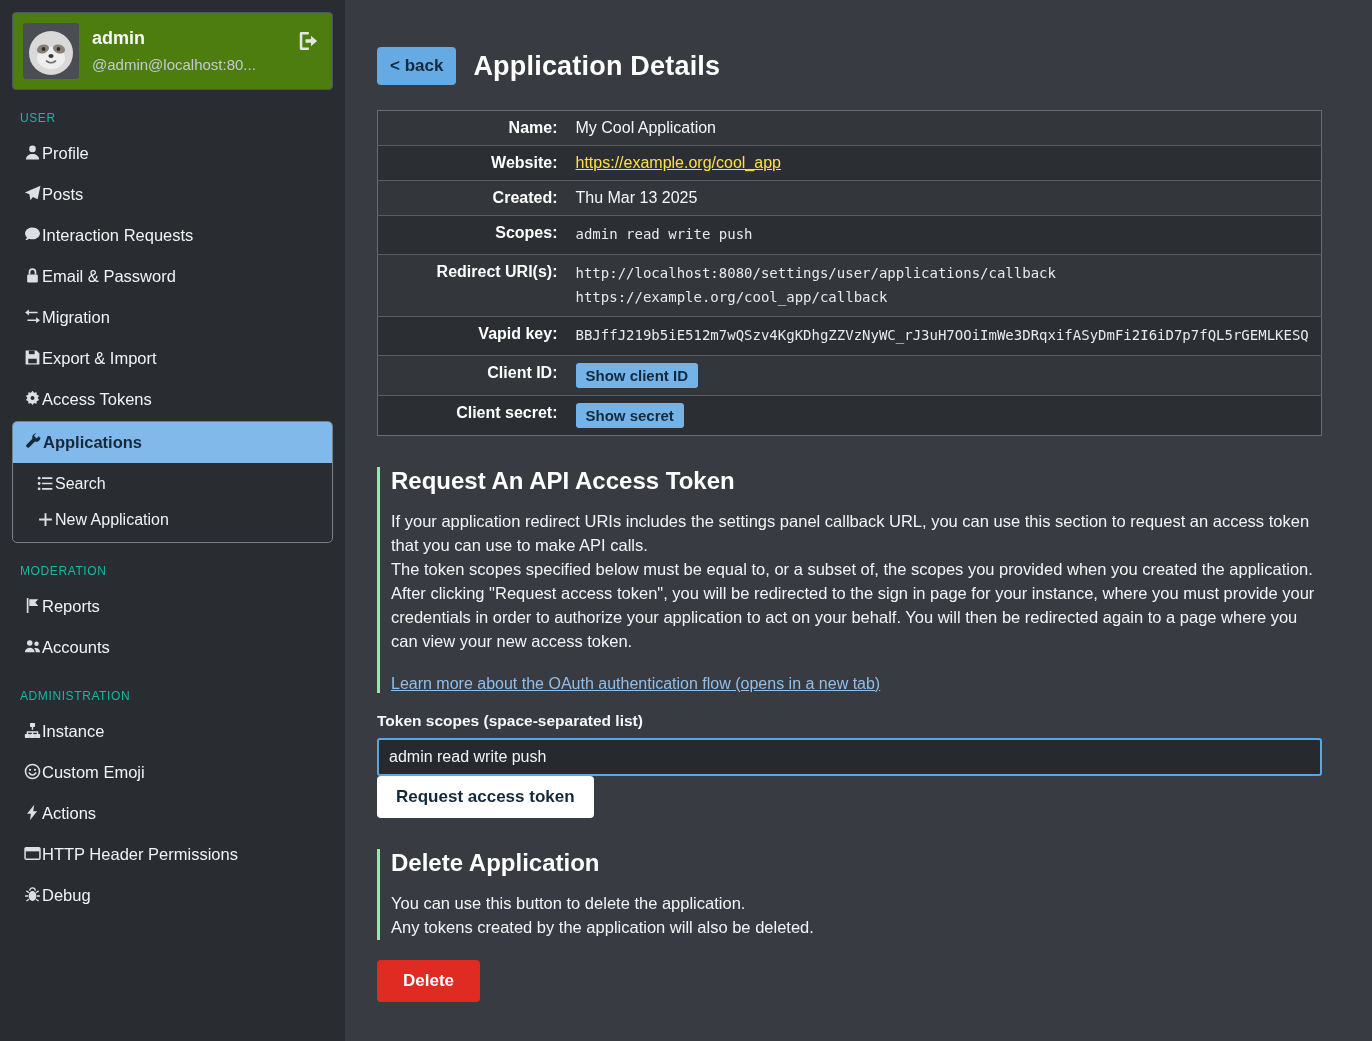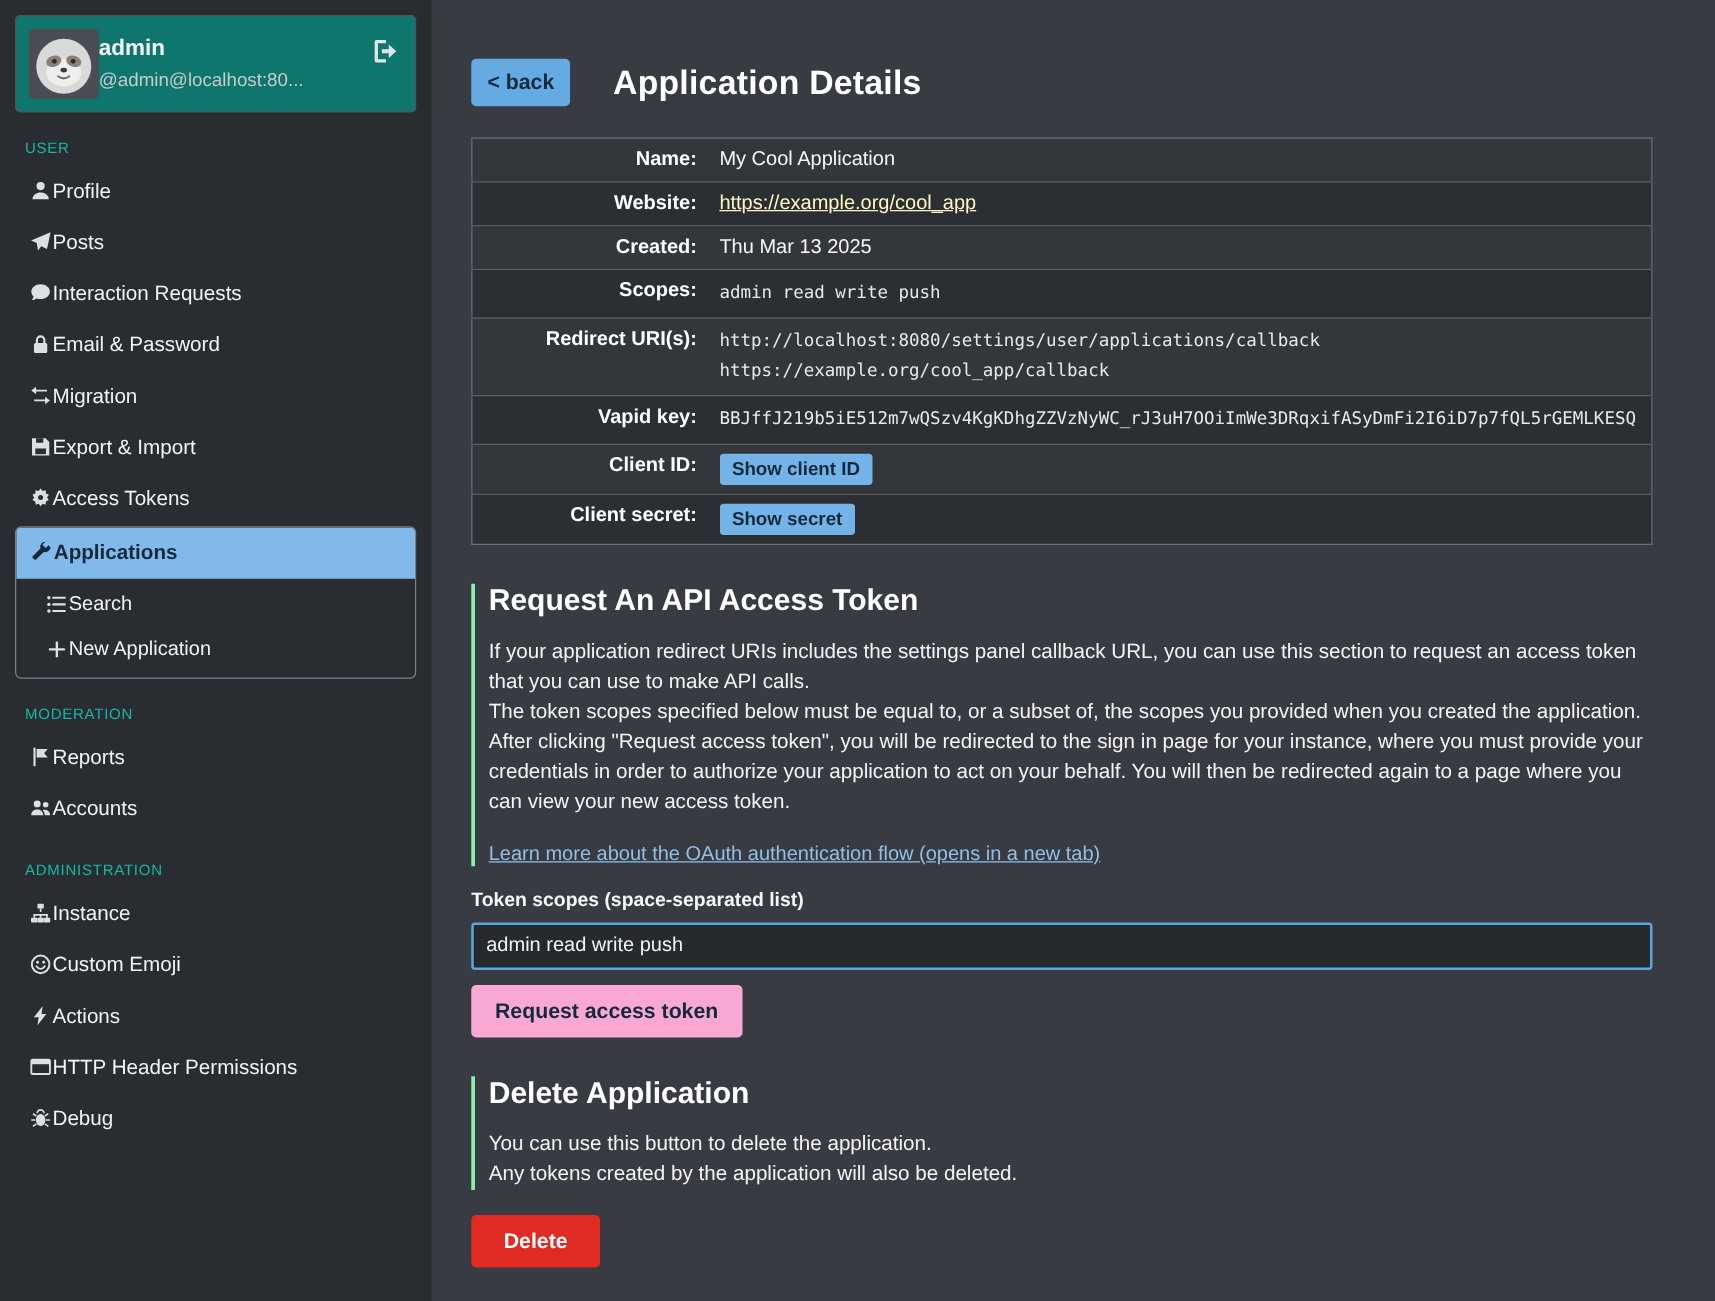--- a/index.html
+++ b/index.html
@@ -1,59 +1,59 @@
 <!DOCTYPE html>
 <html><head>
 <meta charset="utf-8">
 <style>
   *{box-sizing:border-box;margin:0;padding:0}
   html,body{width:1372px;height:1041px;overflow:hidden}
   body{font-family:"Liberation Sans","DejaVu Sans",sans-serif;background:#202327;color:#f6f7f8;display:flex}
 
   
   .sidebar{width:345px;min-width:345px;background:#292d31;padding:12px 12px 0 12px;overflow:hidden}
-  .user-card{background:#0f766e;border:1px solid #4f545a;border-radius:4px;padding:10px;display:flex;position:relative;margin-bottom:10px}
+  .user-card{background:#4d7c0f;border:1px solid #4f545a;border-radius:4px;padding:10px;display:flex;gap:13px;position:relative;margin-bottom:10px}
   .avatar{width:56px;height:56px;border-radius:4px;overflow:hidden;flex:none;background:#4a4e54}
   .user-name{font-size:18px;font-weight:bold;margin-top:5px}
   .user-handle{font-size:15px;color:#c6cacf;margin-top:7px;white-space:nowrap;overflow:hidden;text-overflow:ellipsis;max-width:190px}
   .logout{position:absolute;right:13px;top:17px;color:#e2e5e8;cursor:pointer}
   .nav-section-label{color:#14b8a6;font-weight:normal;font-size:12px;letter-spacing:.05em;margin:21px 8px 8px}
   .nav-item{display:flex;align-items:flex-start;padding:11px 10px;font-size:16.5px;border-radius:4px;cursor:pointer;color:#f1f3f4;white-space:nowrap}
   .nav-item .icon{width:20px;display:inline-flex;justify-content:center;align-items:center;color:#dde0e3;flex:none}
   .nav-group{border:1px solid #7a7f85;border-radius:5px;overflow:hidden;margin:1px 0 2px}
   .nav-head{background:#80b9ea;color:#15293a;font-weight:bold;border-radius:0}
   .nav-head .icon{color:#15293a}
   .nav-sub{padding:3px 0 4px}
   .nav-sub .nav-item{padding:9px 10px 9px 22px;font-size:16px}
 
   
   .main{flex:1;background:#383c42;padding:47px 42px 40px 32px;overflow:hidden}
   .content{max-width:945px}
-  .page-header{display:flex;align-items:center;gap:34px;margin-bottom:25px}
+  .page-header{display:flex;align-items:center;gap:17px;margin-bottom:25px}
   .back-btn{background:#65aae2;color:#13293c;font-weight:bold;font-size:17px;border:none;border-radius:4px;padding:9px 13px;cursor:pointer;font-family:inherit}
   h1{font-size:27px;font-weight:bold;color:#fff;letter-spacing:.2px}
 
   table.details{width:100%;border-collapse:collapse;border:1px solid #686d72;margin-bottom:31px}
   table.details tr:nth-child(odd){background:#33363b}
   table.details tr:nth-child(even){background:#2b2e33}
   table.details tr:not(:first-child) th,table.details tr:not(:first-child) td{border-top:1px solid #595d62}
   table.details th{width:190px;text-align:right;font-size:16px;font-weight:bold;padding:8px 10px;vertical-align:top;color:#fff}
   table.details td{font-size:16px;padding:7px 8px;vertical-align:middle}
   .mono{font-family:"DejaVu Sans Mono","Liberation Mono",monospace;font-size:14px;color:#e7eaec;line-height:1.7}
-  td a{color:#fef9c3}
+  td a{color:#fde047}
   .small-btn{background:#74b3e8;color:#13293c;font-weight:bold;font-size:15px;border:none;border-radius:3px;padding:4px 10px;cursor:pointer;font-family:inherit}
 
   section.bordered{border-left:3px solid #86efac;padding-left:11px;margin-bottom:19px}
   section.bordered h2{font-size:24px;margin-bottom:15px;color:#fff}
   section.bordered p{font-size:16.5px;line-height:1.45;color:#f3f4f5}
   .oauth-link{display:inline-block;margin-top:21px;color:#92bee8;font-size:16px}
 
   .form-field label{display:block;font-weight:bold;font-size:15.5px;margin-bottom:8px}
   .form-field input{width:100%;background:#26292d;border:2px solid #59a6e0;border-radius:3px;color:#f2f4f6;font-size:16px;padding:8px 10px;font-family:inherit;outline:none}
-  .primary-btn{margin-top:12px;background:#f9a8d4;color:#13293c;font-weight:bold;font-size:17px;border:none;border-radius:4px;padding:11px 19px;cursor:pointer;font-family:inherit;margin-bottom:31px}
+  .primary-btn{background:#ffffff;color:#13293c;font-weight:bold;font-size:17px;border:none;border-radius:4px;padding:11px 19px;cursor:pointer;font-family:inherit;margin-bottom:31px}
   .danger-btn{margin-top:1px;background:#df2b22;color:#ffffff;font-weight:bold;font-size:17px;border:none;border-radius:4px;padding:11px 26px;cursor:pointer;font-family:inherit}
 </style>
 </head>
 <body>
 
 <div class="app" style="display:flex;width:100%">
   <aside class="sidebar">
     <div class="user-card">
       <div class="avatar">
         <svg width="56" height="56" viewBox="0 0 56 56">

